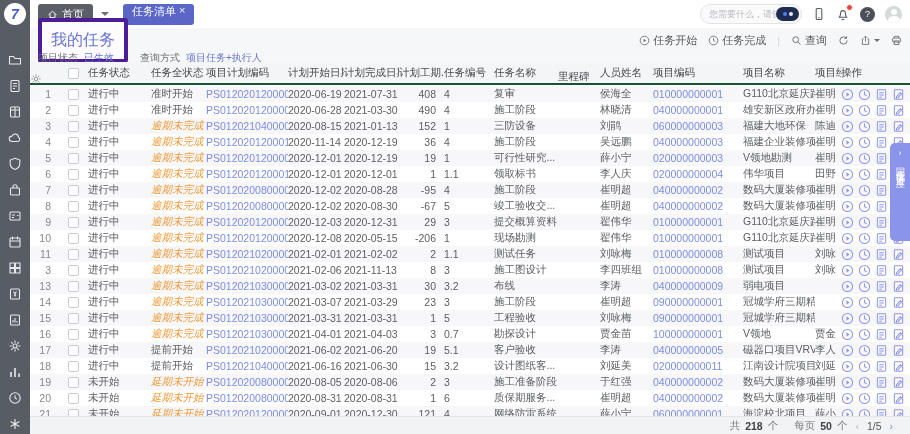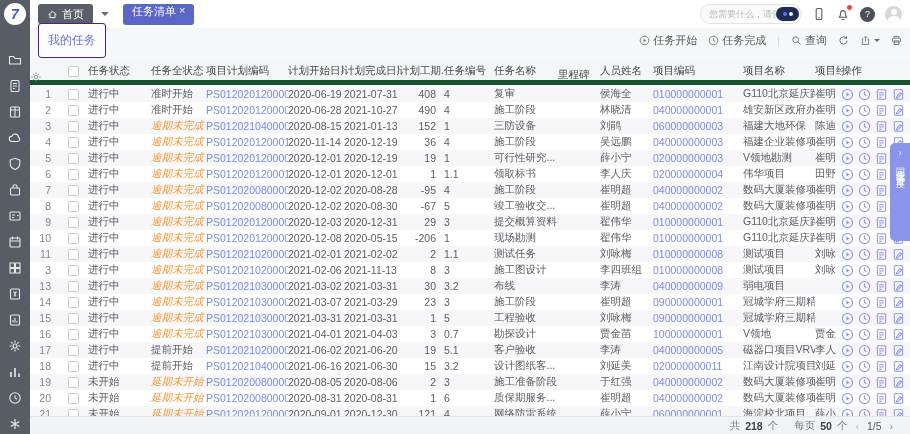--- a/index.html
+++ b/index.html
@@ -46,35 +46,35 @@
     overflow:hidden; cursor:pointer; }
   .avatar:before { content:""; position:absolute; left:5.5px; top:3px; width:6px; height:6px;
     border-radius:50%; background:#fff; }
   .avatar:after { content:""; position:absolute; left:2.5px; top:10px; width:12px; height:8px;
     border-radius:50%; background:#fff; }
 
   
   .toolbar { position:absolute; left:30px; top:28px; right:0; height:34px; background:#f6f7f9;
     padding:3px 8px 0 8px; }
   .tb-row1 { display:flex; align-items:center; height:19px; }
-  .my-tasks { border:1px solid #4c1d95; color:#6a74cf; background:#fcfcfe; border-radius:3px;
-    font-size:12px; padding:8px 9px; cursor:pointer; }
+  .my-tasks { border:4px solid #4c1d95; color:#6a74cf; background:#fcfcfe; border-radius:3px;
+    font-size:16px; padding:8px 9px; cursor:pointer; }
   .actions { margin-left:auto; display:flex; align-items:center; gap:11px; font-size:11px; color:#55575c; }
   .act { display:flex; align-items:center; gap:3px; cursor:pointer; }
   .act svg { width:11px; height:11px; color:#6a6e76; }
   .act-div { color:#d4d5d9; }
   .caret-sm { width:0; height:0; border:3px solid transparent; border-top-color:#6a6e76; margin-top:3px; }
   .tb-row2 { display:flex; align-items:center; gap:6px; height:14px; margin-top:1px; font-size:10px; }
   .f-label { color:#6b6d72; }
   .f-link { color:#6a74cf; cursor:pointer; }
   .f-gap { width:14px; }
 
   
   .thead { position:absolute; left:30px; top:62px; right:0; height:23px; background:#f4f5f7;
-    border-bottom:5px solid #14532d; display:flex; align-items:center; font-size:10.5px; color:#46484d; }
+    border-bottom:2px solid #14532d; display:flex; align-items:center; font-size:10.5px; color:#46484d; }
   .tbody { position:absolute; left:30px; top:86px; right:0; height:330px; overflow:hidden; background:#fff; }
   .trow { display:flex; align-items:center; height:16px; font-size:10.5px; color:#5b5d62; cursor:default; }
   .trow:nth-child(odd) { background:#f7f7f9; }
   .cell { white-space:nowrap; overflow:hidden; flex:none; }
   .c-num  { width:28px; text-align:right; padding-right:7px; color:#85878c; }
   .c-check{ width:30px; text-align:center; }
   .c-status{ width:63px; }
   .c-fs   { width:55px; }
   .c-pc   { width:82px; }
   .c-date { width:56px; }
@@ -373,20 +373,27 @@
             </svg>
             <span class="caret-sm"></span>
           </span>
         <span class="act">
             <svg>
               <use href="#i-print"></use>
             </svg>
           </span>
       </div>
     </div>
+    <div class="tb-row2">
+      <span class="f-label">项目状态</span>
+      <span class="f-link">已生效</span>
+      <span class="f-gap"></span>
+      <span class="f-label">查询方式</span>
+      <span class="f-link">项目任务+执行人</span>
+    </div>
   </div>
 
   <div class="thead">
     <div class="cell c-num"><span class="hdr-gear"><svg>
             <use href="#i-gear"></use>
           </svg></span></div>
     <div class="cell c-check"><span class="checkbox"></span></div>
 
   <div class="cell c-status">任务状态</div>
       <div class="cell c-fs">任务全状态</div>
@@ -445,21 +452,21 @@
       </div>
     </div>
 
     <div class="trow">
       <div class="cell c-num">2</div>
       <div class="cell c-check"><span class="checkbox"></span></div>
       <div class="cell c-status">进行中</div>
       <div class="cell c-fs">准时开始</div>
       <div class="cell c-pc link">PS0120201200009</div>
       <div class="cell c-date">2020-06-28</div>
-      <div class="cell c-date2">2021-10-27</div>
+      <div class="cell c-date2">2021-03-30</div>
       <div class="cell c-dur">490</div>
       <div class="cell c-tn">4</div>
       <div class="cell c-name">施工阶段</div>
       <div class="cell c-ms"></div>
       <div class="cell c-person">林晓清</div>
       <div class="cell c-prc link">040000000001</div>
       <div class="cell c-prn">雄安新区政府办公大...</div>
       <div class="cell c-mgr">崔明</div>
       <div class="cell c-ops">
         <span class="op">

